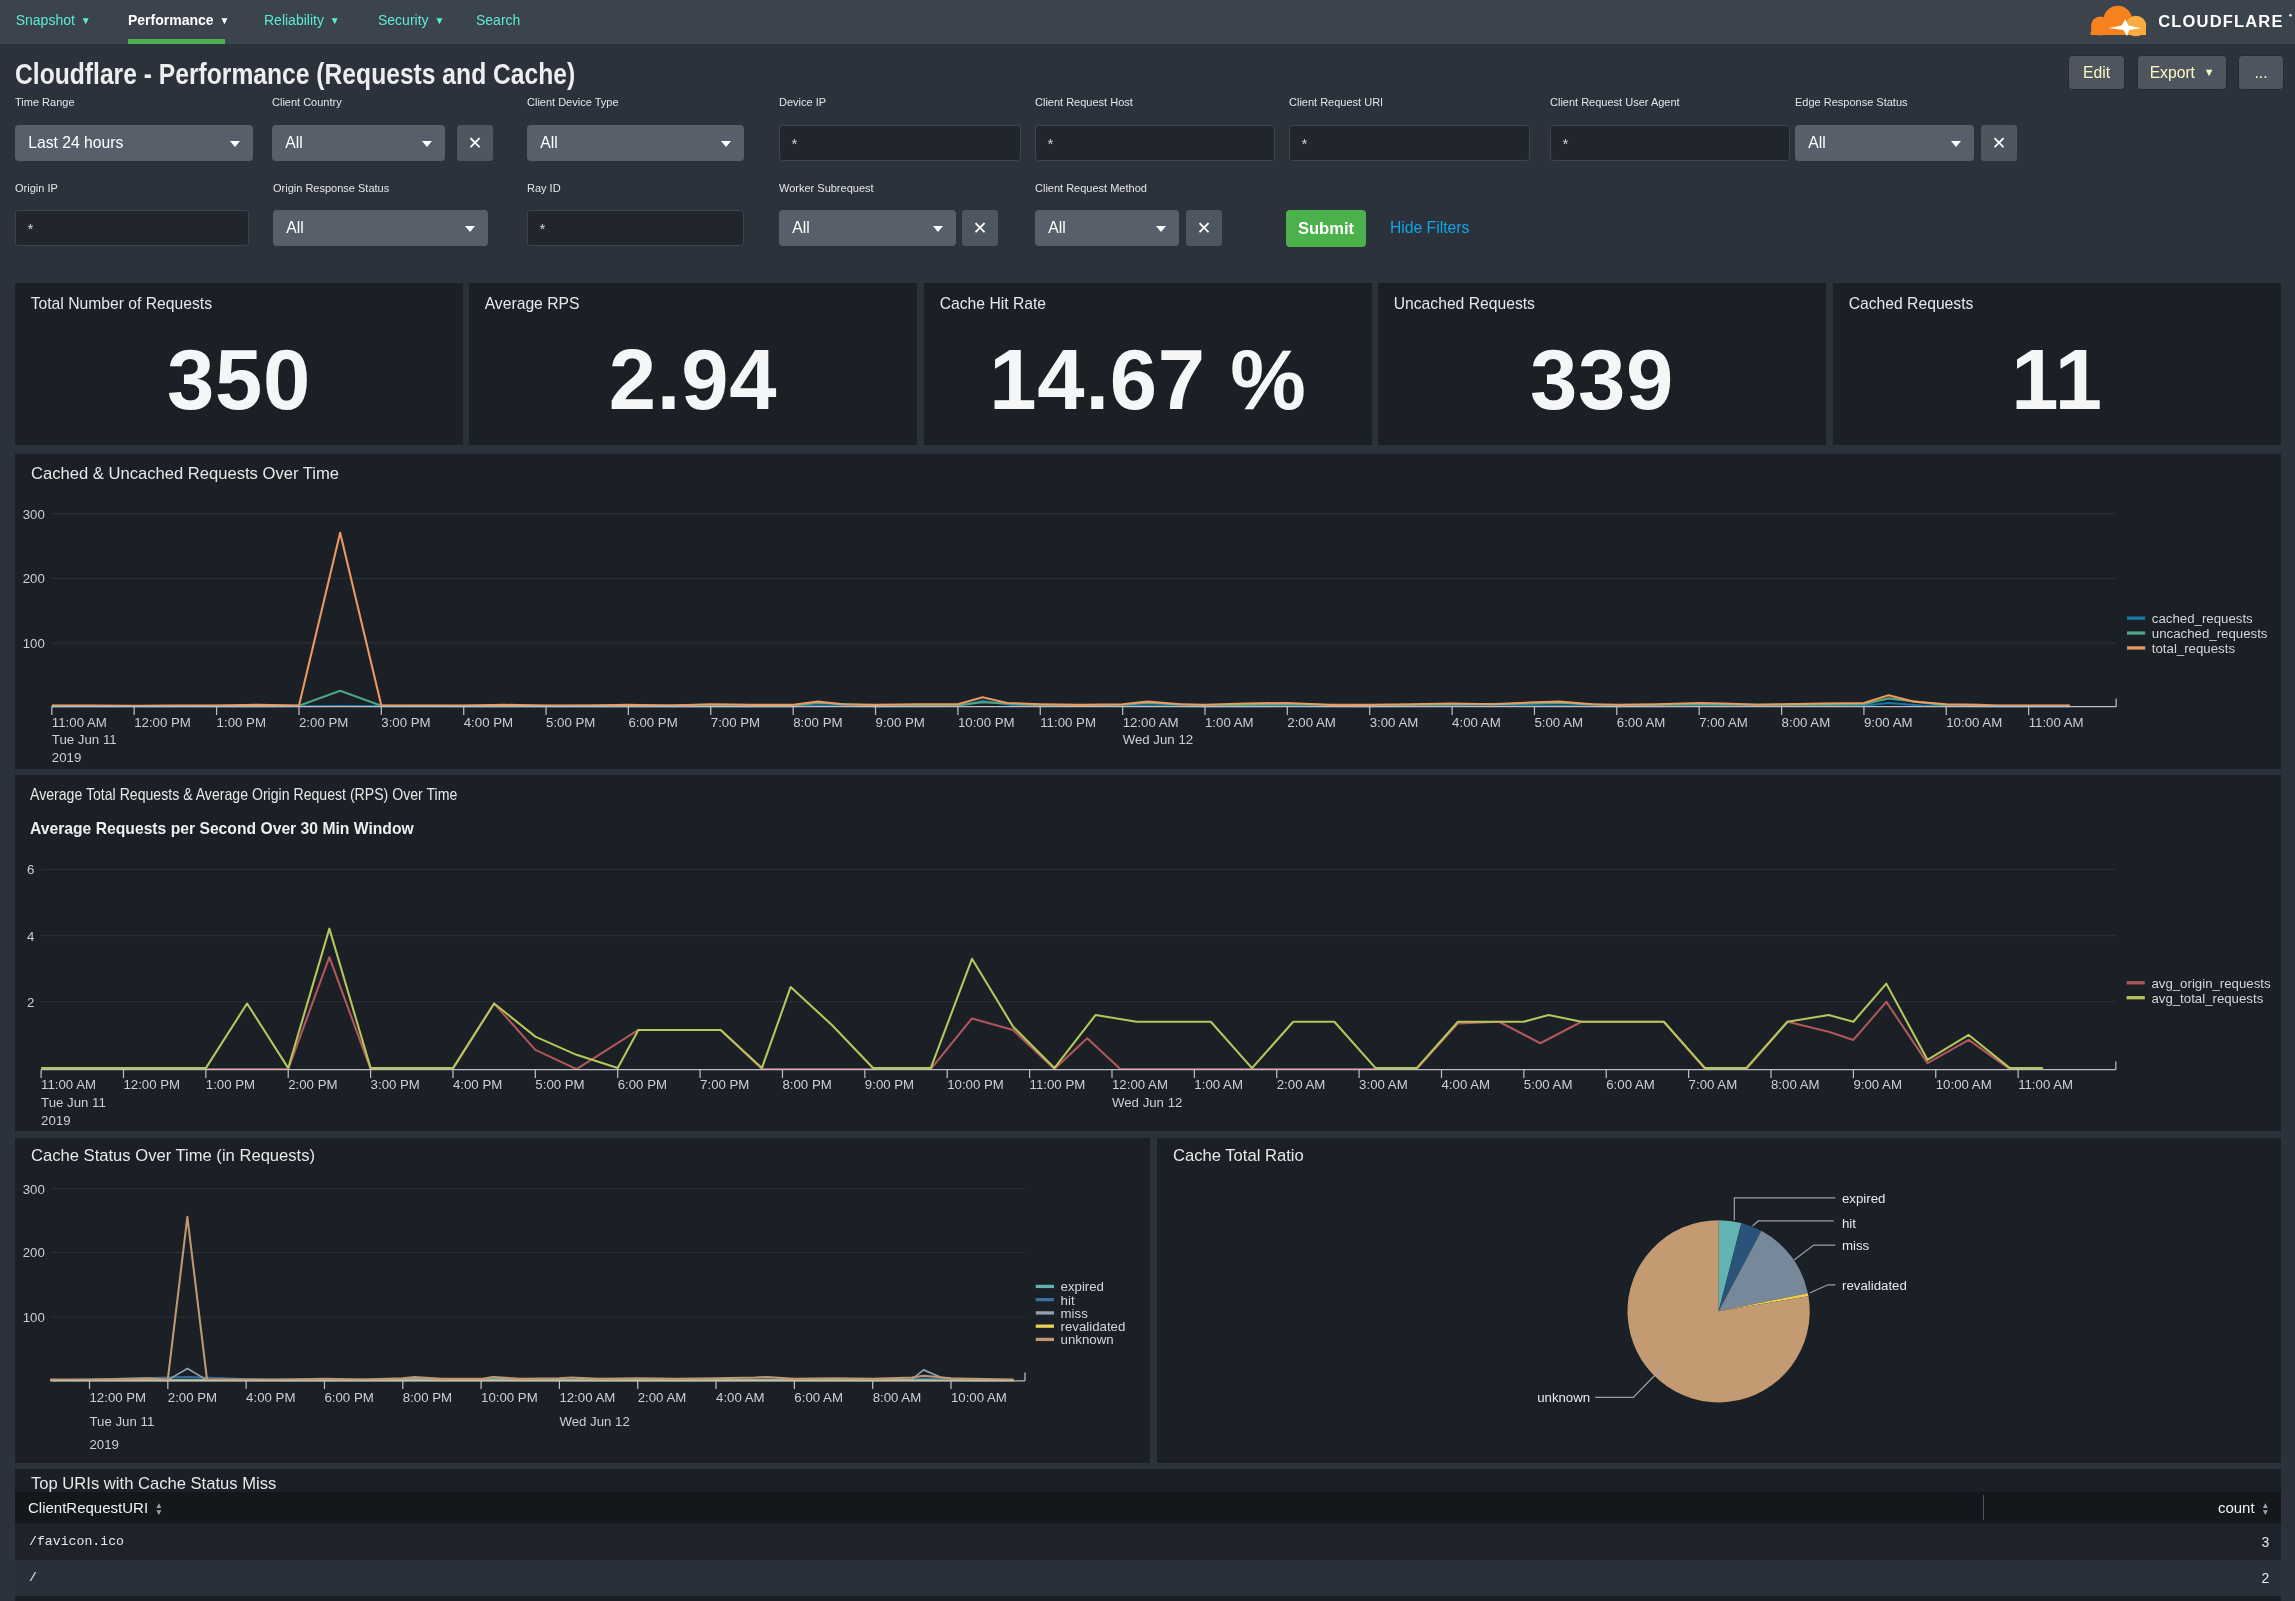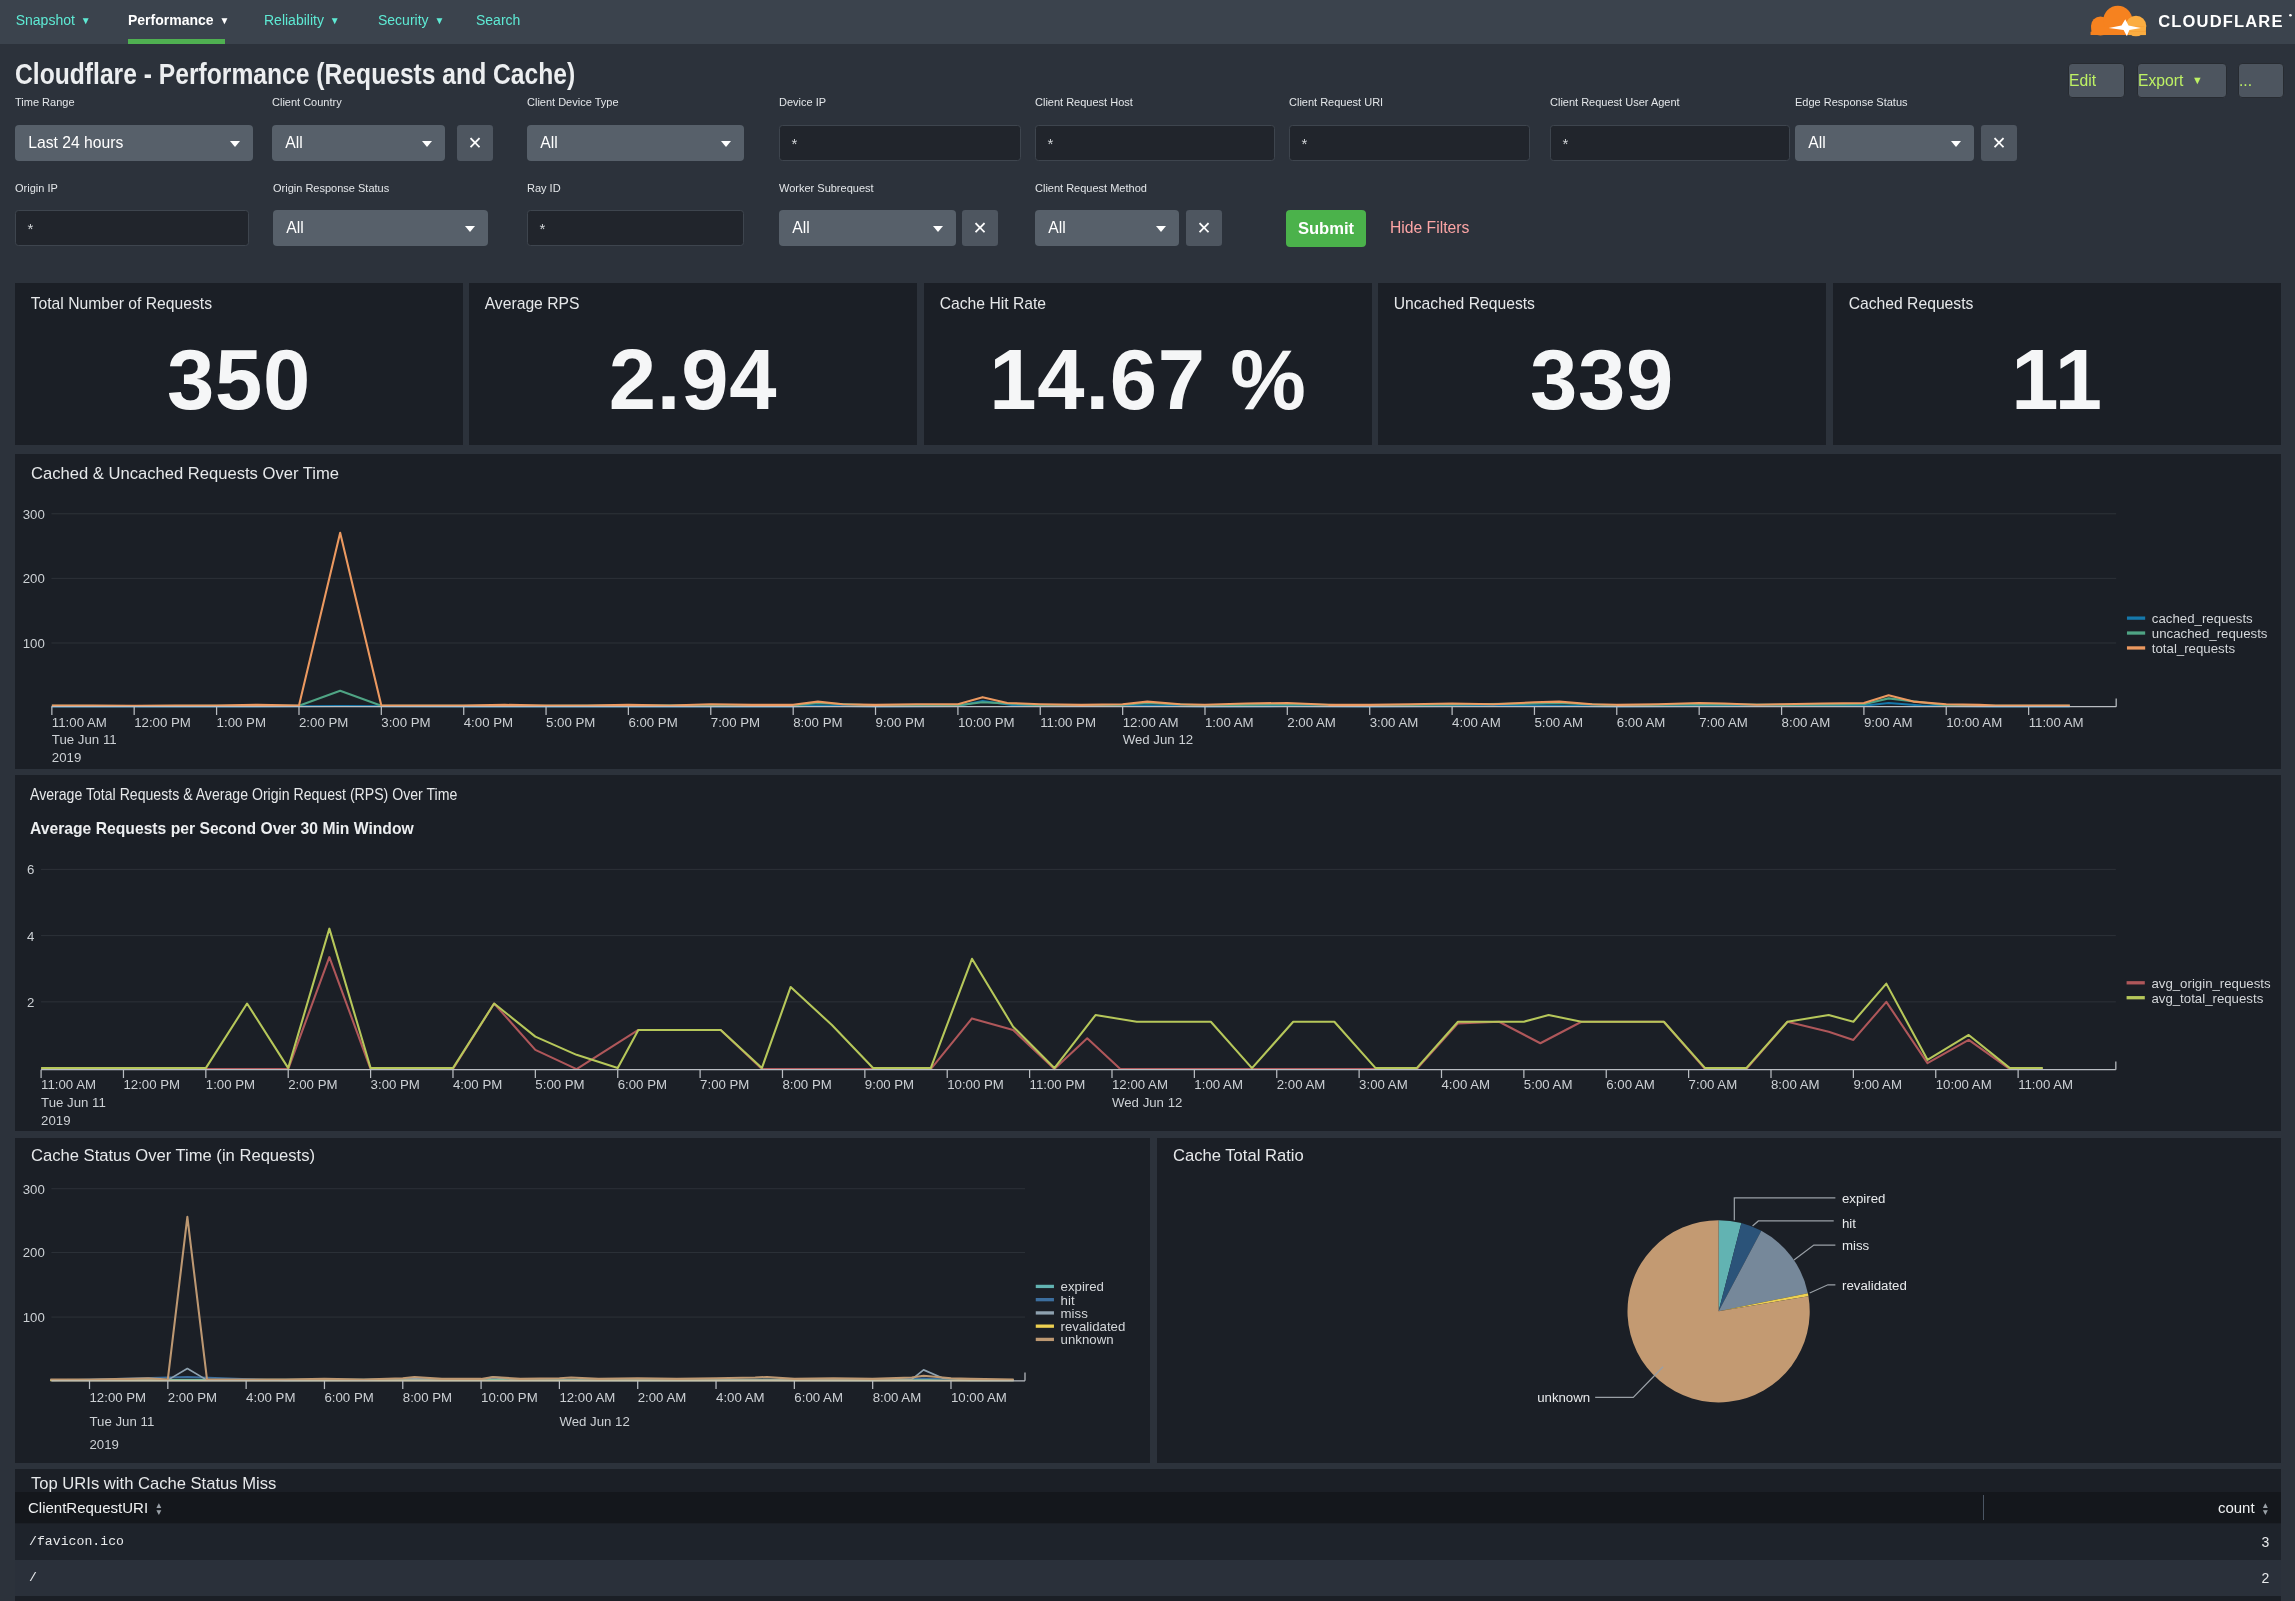--- a/index.html
+++ b/index.html
@@ -6,34 +6,34 @@
   font-family:"Liberation Sans", sans-serif; }
 .abs { position:absolute; }
 #nav { position:absolute; left:0; top:0; width:2295px; height:44px; background:#3b434d; }
 .navitem { position:absolute; top:12.4px; font-size:14px; color:#5eead4; }
 .navitem .c { font-size:10px; position:relative; top:-1.7px; margin-left:5.8px; }
 #navu { position:absolute; left:128px; top:39px; width:97px; height:5px; background:#4fb051; }
 .panel { position:absolute; background:#1b1f26; }
 .ptitle { color:#e6e8ea; padding:12.4px 0 0 15.7px; font-size:15.7px; }
 .bignum { color:#f5f6f7; font-size:85px; font-weight:bold; text-align:center; margin-top:18px; letter-spacing:0.8px; }
 h1 { position:absolute; left:15px; top:58px; font-size:29px; color:#eceef0; font-weight:bold; transform:scaleX(0.85); transform-origin:0 0; }
-.tbtn { position:absolute; top:63px; height:35px; background:#4d555f; border:0.8px solid #272b31;
-  border-radius:4.1px; color:#bef264; font-size:15.7px; line-height:33px; text-align:left; }
+.tbtn { position:absolute; top:55px; height:35px; background:#4d555f; border:0.8px solid #272b31;
+  border-radius:4.1px; color:#fef9c3; font-size:15.7px; line-height:33px; text-align:center; }
 .flab { color:#e3e6e9; font-size:11px; }
 .sel { height:36px; background:#57606a; border-radius:4px; color:#fff; font-size:15.7px;
   line-height:36px; padding-left:13.2px; }
 .sel .car { position:absolute; right:13.2px; top:15.7px; width:0; height:0;
   border-left:5.8px solid transparent; border-right:5.8px solid transparent; border-top:6.6px solid #fff; }
 .xbtn { width:36px; height:36px; background:#4e5660; border-radius:3.3px; color:#fff;
   font-size:17.4px; line-height:36px; text-align:center; }
 .inp { height:36px; background:#21252c; border:0.8px solid #3e454e; border-radius:3.3px;
   color:#d2d5d8; font-size:15px; line-height:35px; padding-left:11.6px; }
 .submit { width:80px; height:37px; background:#4bb24b; border-radius:4.1px; color:#fff;
   font-size:16.6px; font-weight:bold; line-height:37px; text-align:center; }
-.hidef { color:#fca5a5; font-size:15.7px; }
+.hidef { color:#0ea5e9; font-size:15.7px; }
 .ctitle { position:absolute; color:#e6e8ea; font-size:16.6px; }
 .csub { position:absolute; color:#eceef0; font-size:15.7px; font-weight:bold; }
 #thead { position:absolute; left:15px; top:1492px; width:2266px; height:31px; background:#14171c;
   color:#f0f2f3; font-size:15px; line-height:31px; }
 #thead .div { position:absolute; left:1968px; top:3.3px; width:0.8px; height:25px; background:#4a5563; }
 .trow { position:absolute; left:15px; width:2266px; height:36px; color:#e8eaec;
   font-size:13.2px; line-height:36px; font-family:"Liberation Mono", monospace; }
 .cnt { position:absolute; right:11.6px; top:0; font-size:14px; font-family:"Liberation Sans", sans-serif; }
 .sort { display:inline-block; font-size:8.3px; line-height:7.5px; color:#9aa1a8;
   vertical-align:middle; margin-left:6.6px; }

